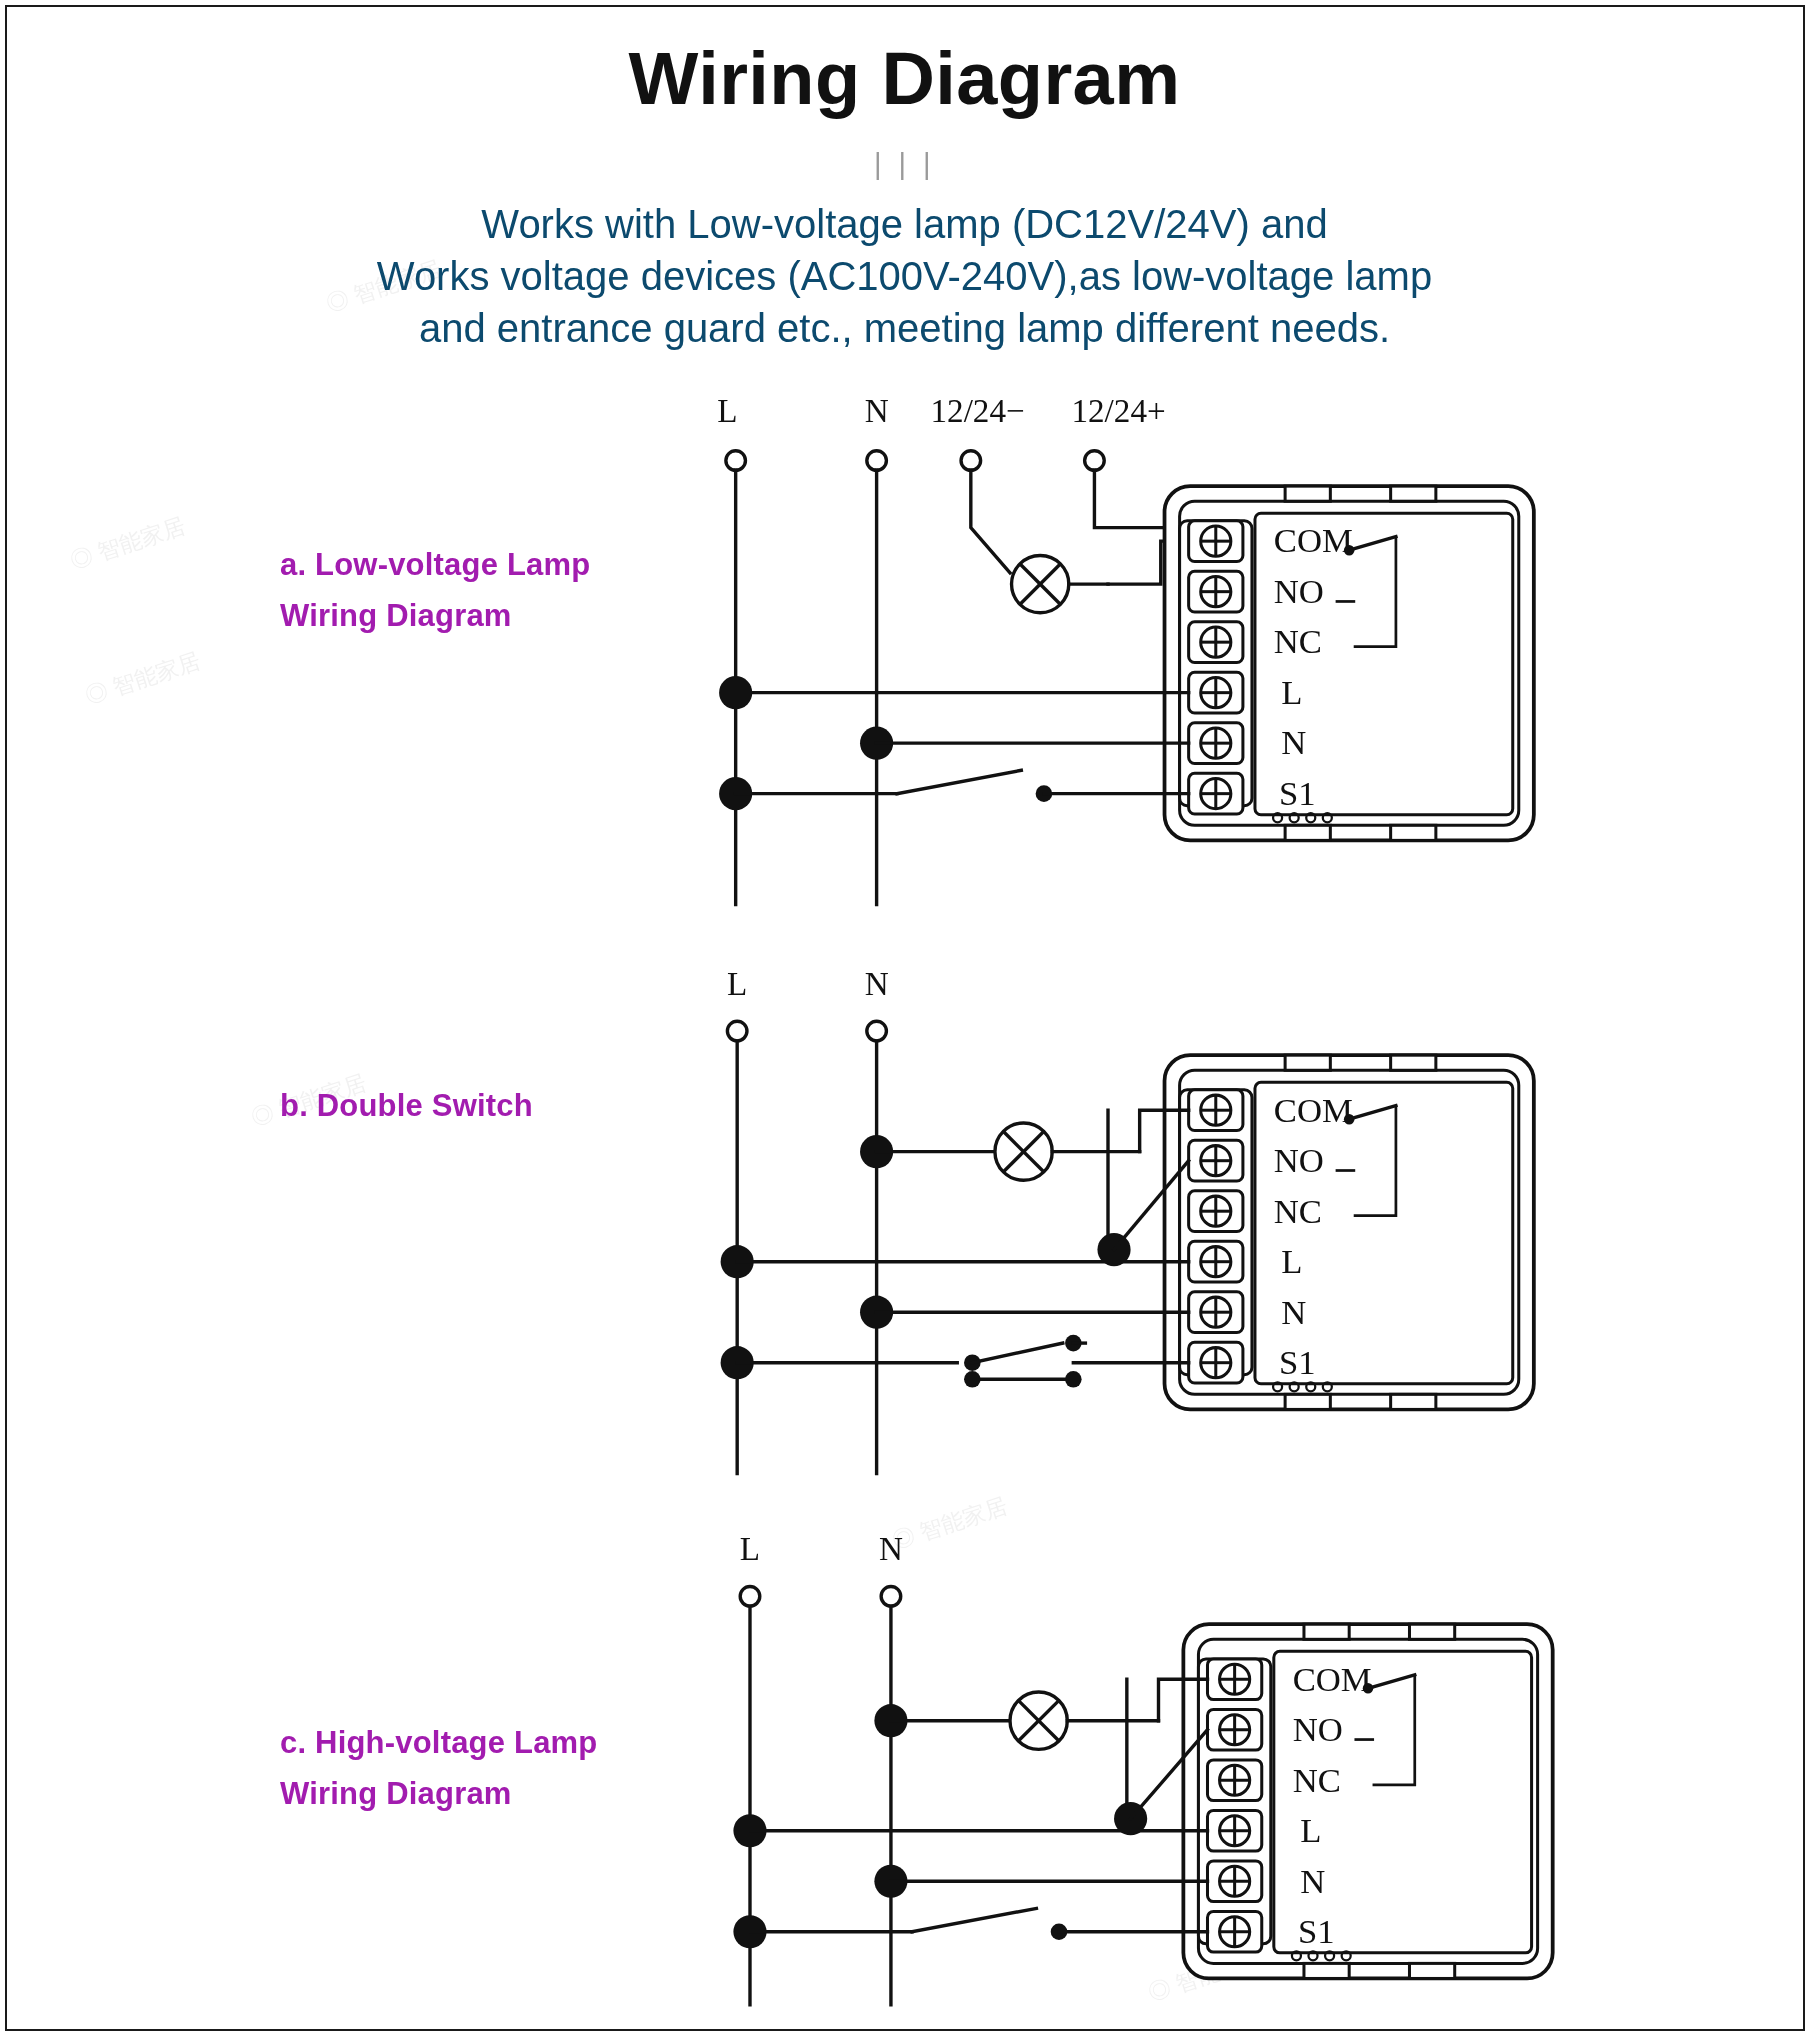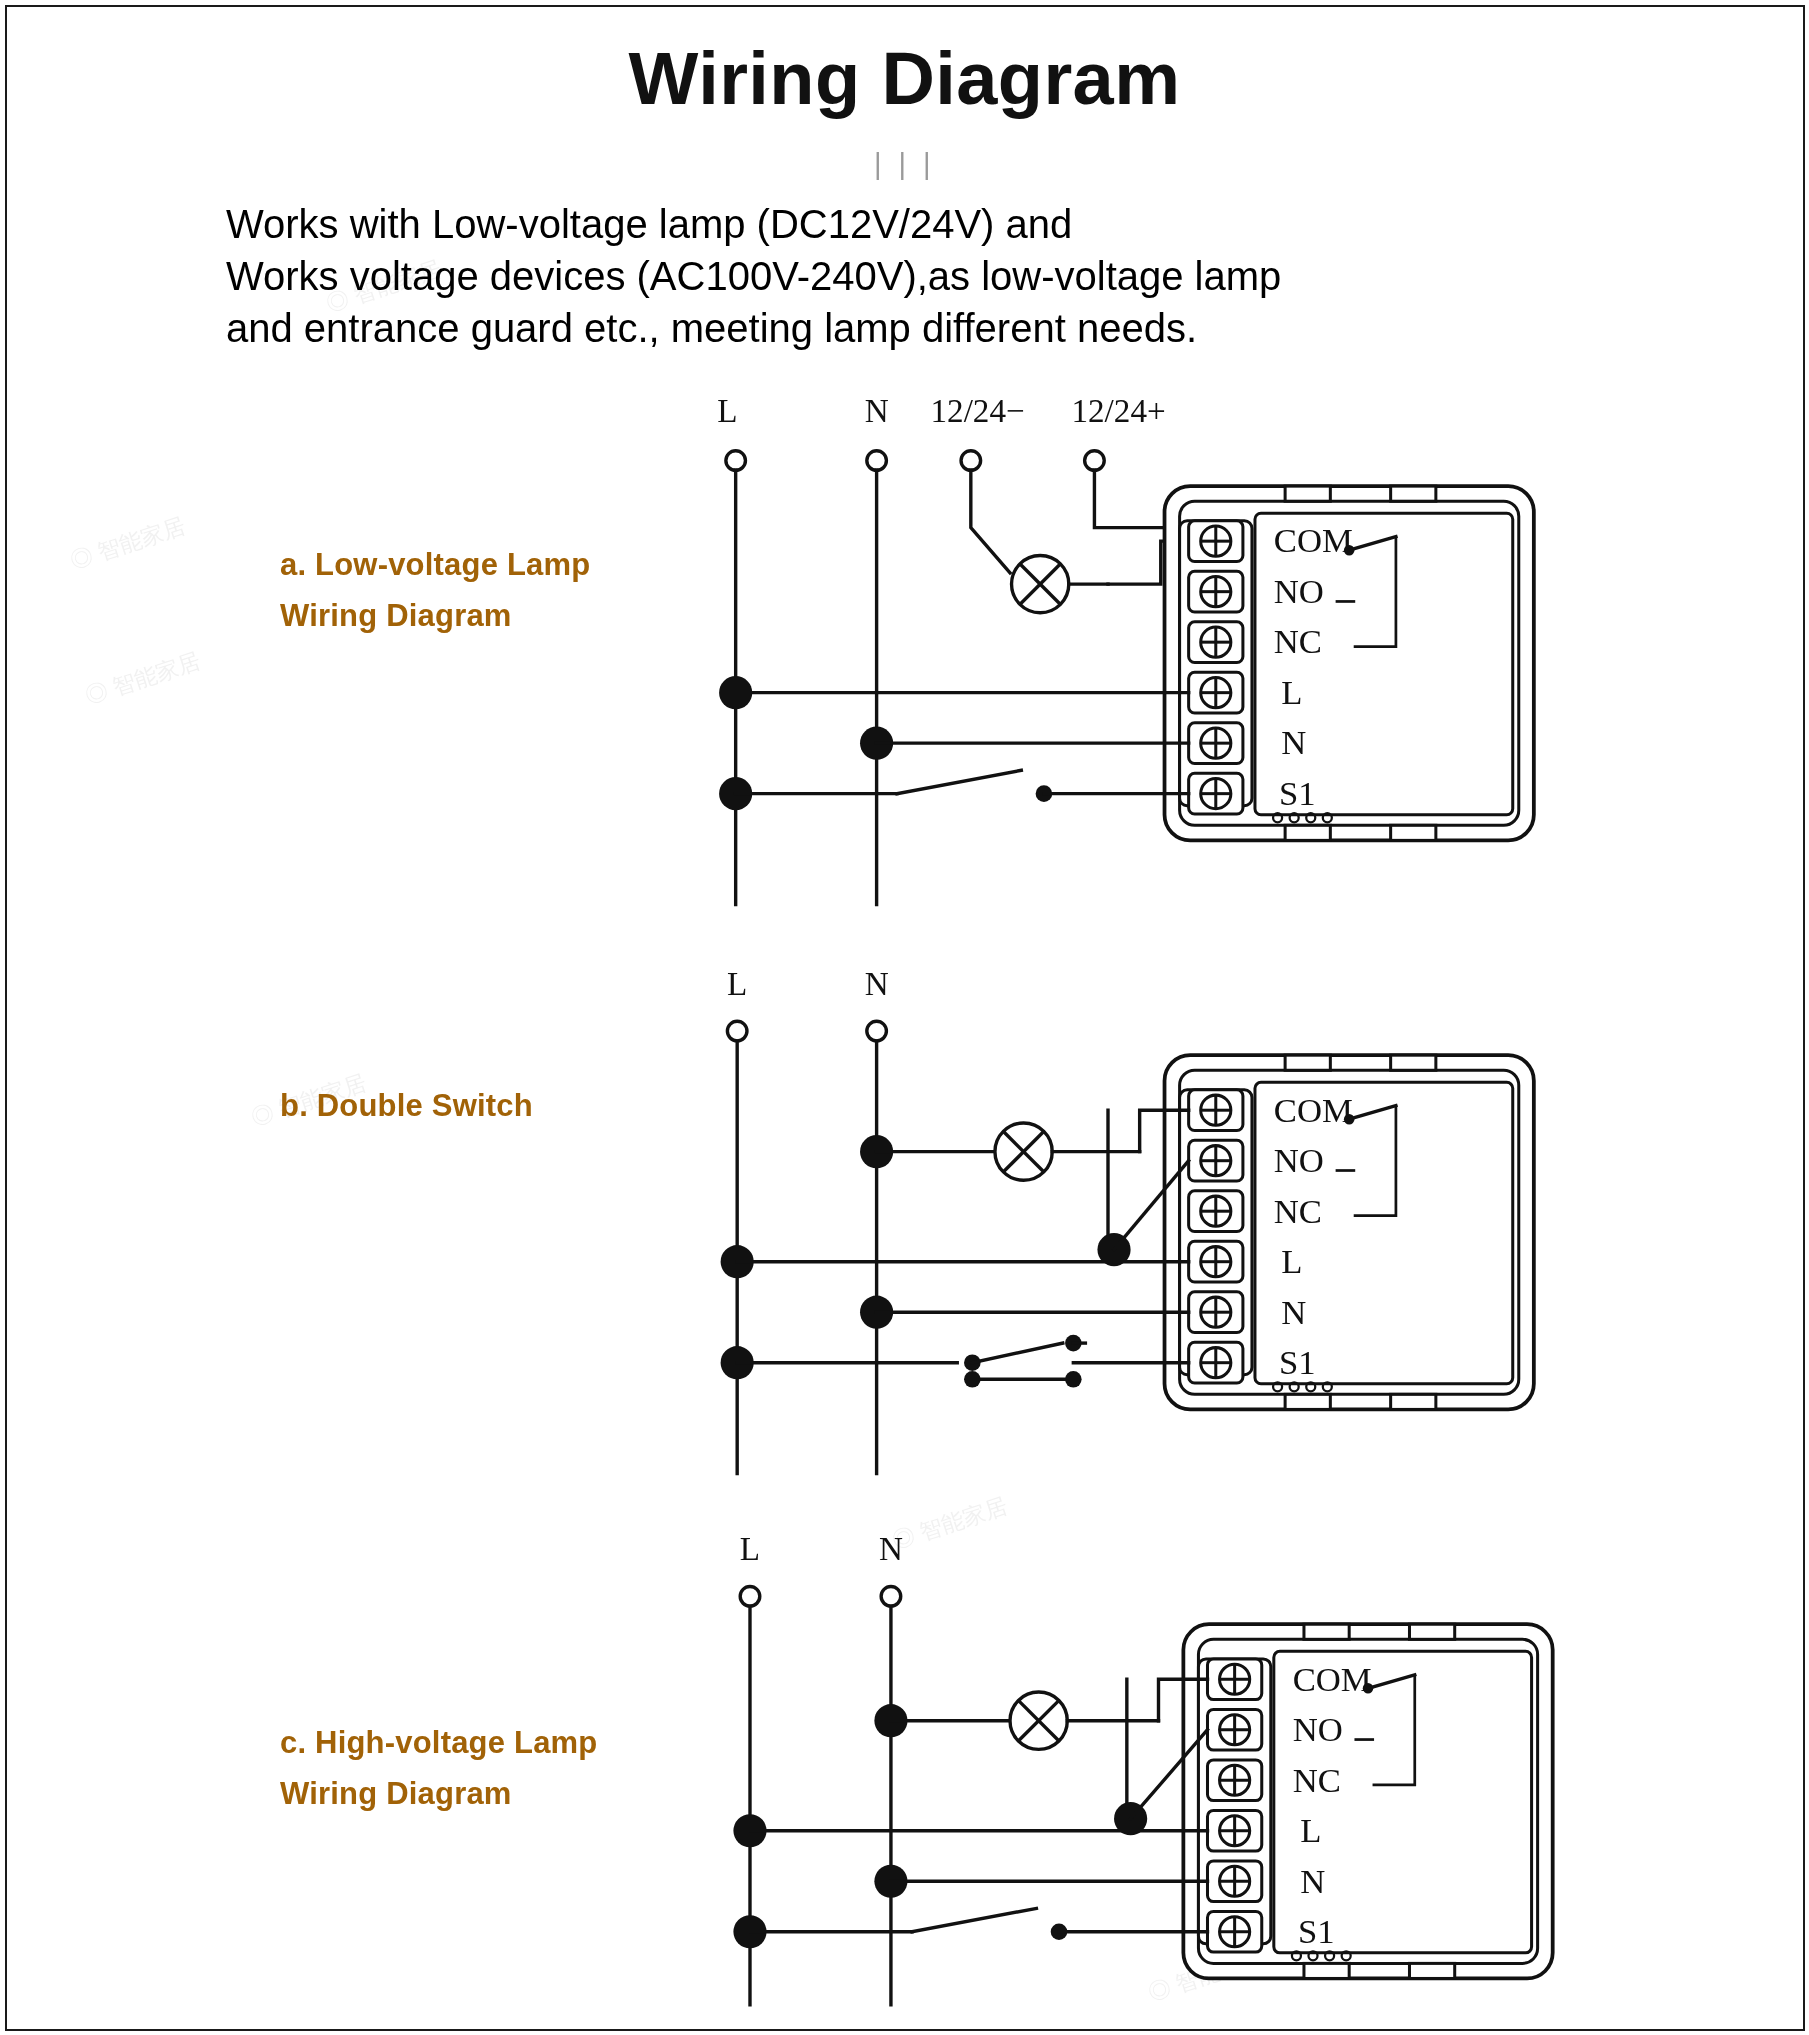--- a/index.html
+++ b/index.html
@@ -33,28 +33,28 @@
     position: absolute;
     top: 148px; left: 0; width: 1809px;
     text-align: center;
     font-size: 29px;
     letter-spacing: 4.5px;
     color: #9a9a9a;
   }
   .subtitle {
     position: absolute;
     top: 198px; left: 226px; width: 1357px;
-    text-align: left;
+    text-align: center;
     font-size: 40px;
     line-height: 1.30;
-    color: #000000;
+    color: #0c4a6e;
   }
   .caption {
     position: absolute;
-    color: #a16207;
+    color: #a21caf;
     font-weight: bold;
     font-size: 31px;
     line-height: 1.65;
     letter-spacing: 0.2px;
   }
   .cap-a { left: 280px; top: 539px; }
   .cap-b { left: 280px; top: 1080px; }
   .cap-c { left: 280px; top: 1717px; }
 
   .diagram-svg { position: absolute; left: 0; top: 0; }

